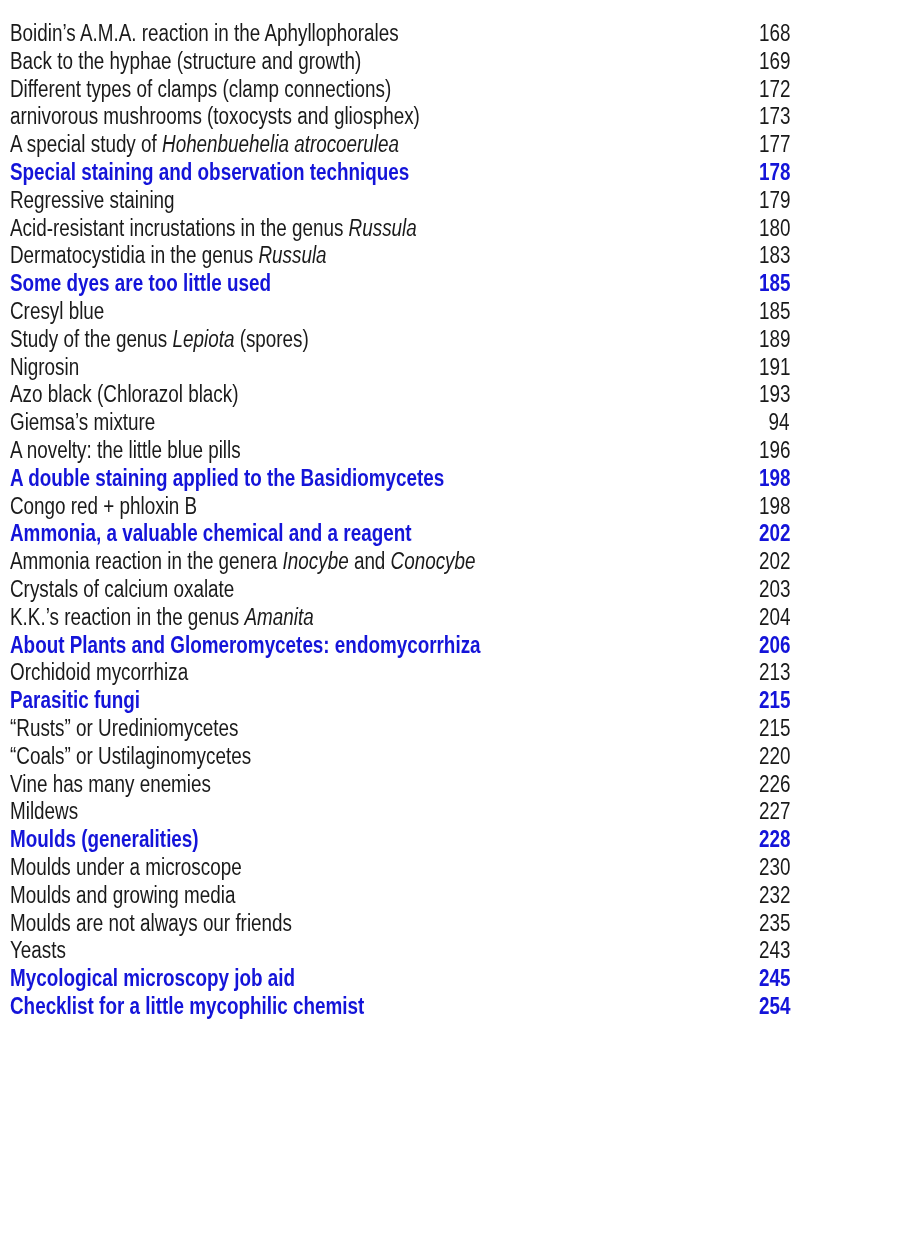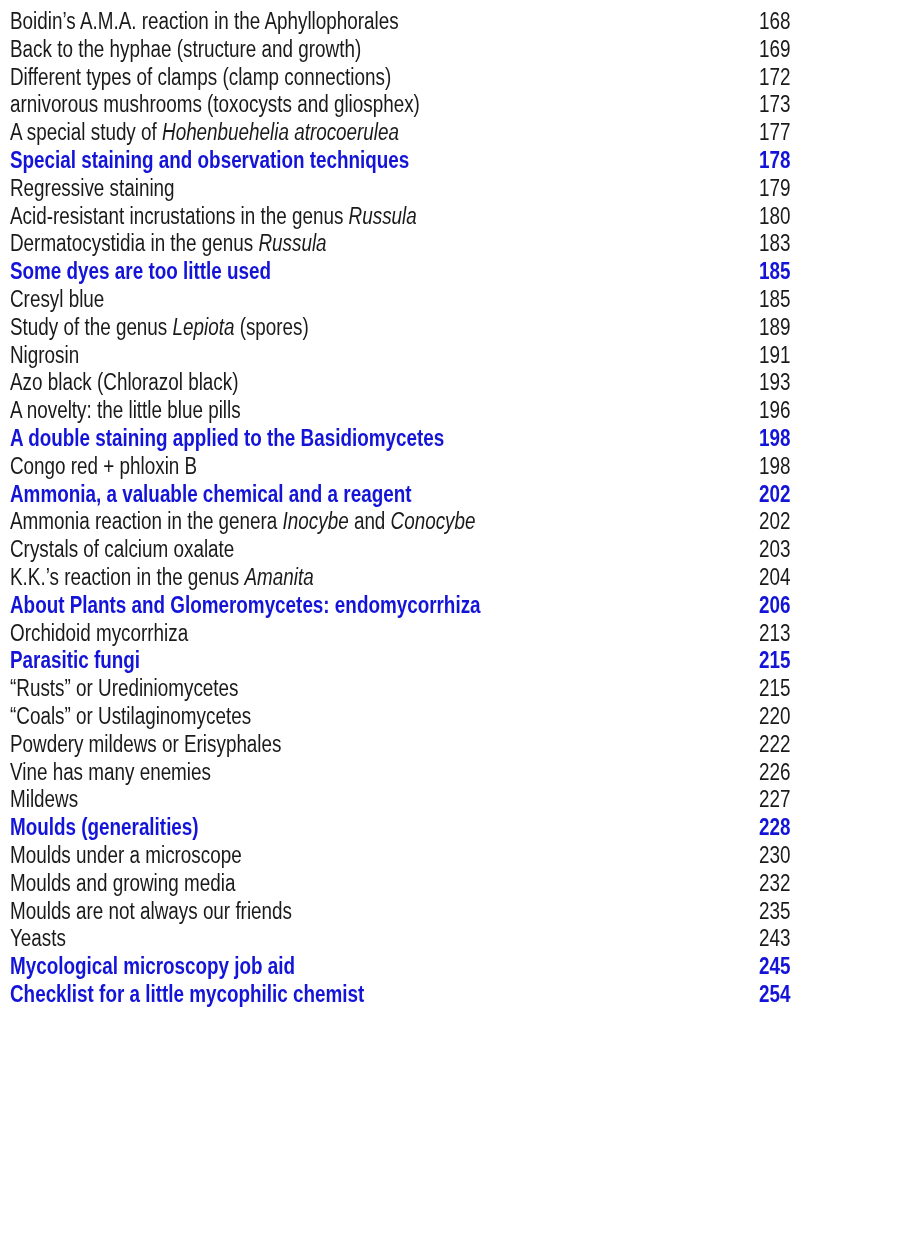--- a/index.html
+++ b/index.html
@@ -9,21 +9,21 @@
   }
   body {
     width: 900px;
     height: 1236px;
     overflow: hidden;
     font-family: "Liberation Sans", sans-serif;
   }
   .toc {
     box-sizing: border-box;
     width: 824px;
-    padding: 8px 34px 0 10px;
+    padding: 20px 34px 0 10px;
   }
   .row {
     display: flex;
     justify-content: space-between;
     align-items: baseline;
     height: 27.8px;
     line-height: 27.8px;
     font-size: 23px;
     color: var(--text-black, #1a1a1a);
     white-space: nowrap;
@@ -101,20 +101,24 @@
     </div>
     <div class="row item">
       <span class="label"><span>Nigrosin</span></span>
       <span class="pagenum">191</span>
     </div>
     <div class="row item">
       <span class="label"><span>Azo black (Chlorazol black)</span></span>
       <span class="pagenum">193</span>
     </div>
     <div class="row item">
+      <span class="label"><span>Giemsa’s mixture</span></span>
+      <span class="pagenum">94</span>
+    </div>
+    <div class="row item">
       <span class="label"><span>A novelty: the little blue pills</span></span>
       <span class="pagenum">196</span>
     </div>
     <div class="row heading">
       <span class="label"><span>A double staining applied to the Basidiomycetes</span></span>
       <span class="pagenum">198</span>
     </div>
     <div class="row item">
       <span class="label"><span>Congo red + phloxin B</span></span>
       <span class="pagenum">198</span>
@@ -147,24 +151,20 @@
       <span class="label"><span>Parasitic fungi</span></span>
       <span class="pagenum">215</span>
     </div>
     <div class="row item">
       <span class="label"><span>“Rusts” or Urediniomycetes</span></span>
       <span class="pagenum">215</span>
     </div>
     <div class="row item">
       <span class="label"><span>“Coals” or Ustilaginomycetes</span></span>
       <span class="pagenum">220</span>
-    </div>
-    <div class="row item">
-      <span class="label"><span>Powdery mildews or Erisyphales</span></span>
-      <span class="pagenum">222</span>
     </div>
     <div class="row item">
       <span class="label"><span>Vine has many enemies</span></span>
       <span class="pagenum">226</span>
     </div>
     <div class="row item">
       <span class="label"><span>Mildews</span></span>
       <span class="pagenum">227</span>
     </div>
     <div class="row heading">

